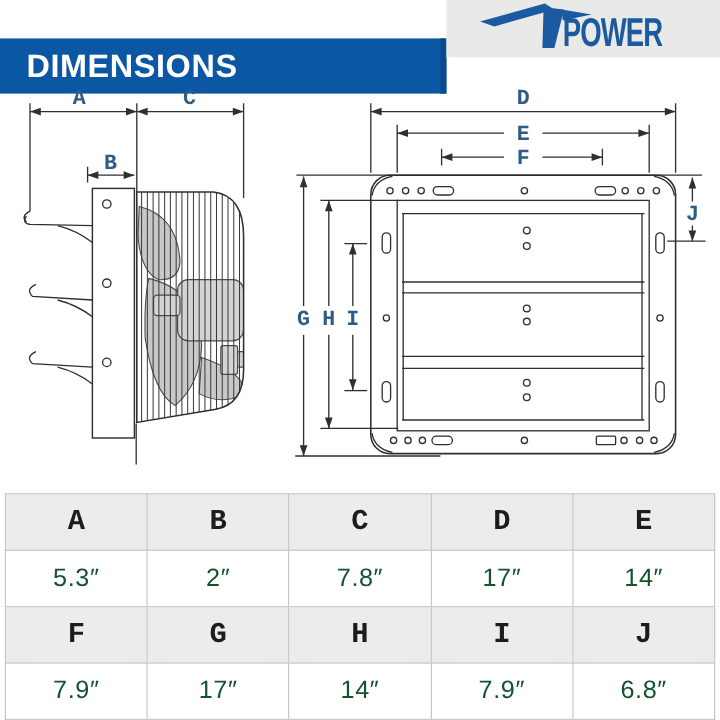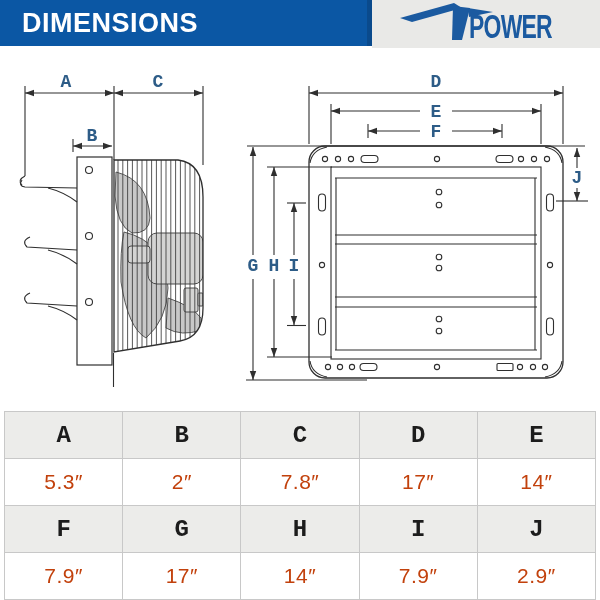--- a/index.html
+++ b/index.html
@@ -3,21 +3,21 @@
 <meta charset="utf-8">
 <style>
   html,body{margin:0;padding:0;}
   body{
     width:600px;height:600px;background:#ffffff;overflow:hidden;
     font-family:"Liberation Sans",sans-serif;
   }
   .header{display:flex;height:48px;width:600px;}
   .title-bar{
     width:368px;height:46px;background:#0b57a4;border-right:5px solid #0a4a8c;
-    display:flex;align-items:center;
+    display:flex;align-items:center;margin-top:32px;
   }
   .title-bar span{
     color:#ffffff;font-weight:bold;font-size:27px;letter-spacing:.5px;
     padding-left:22px;font-family:"Liberation Sans",sans-serif;
   }
   .logo-area{flex:1;height:48px;background:#e9e9e7;display:flex;align-items:center;justify-content:flex-start;}
   .drawings{width:600px;height:357px;}
   svg text.dimlabel{
     font-family:"Liberation Mono",monospace;font-weight:bold;font-size:18px;
     fill:#2d5c87;
@@ -28,21 +28,21 @@
   }
   table.dims td{
     border:1px solid #c8c8c8;text-align:center;height:44px;vertical-align:middle;
   }
   tr.hrow td{
     background:#ececea;
     font-family:"Liberation Mono",monospace;font-weight:bold;font-size:24px;color:#1c1c1c;
   }
   tr.vrow td{
     background:#ffffff;
-    font-family:"Liberation Sans",sans-serif;font-size:21px;color:#c2410c;letter-spacing:.5px;border-radius:23px;
+    font-family:"Liberation Sans",sans-serif;font-size:21px;color:#14532d;letter-spacing:.5px;border-radius:23px;
   }
 </style>
 </head>
 <body>
 
 <div class="header">
   <div class="title-bar">
     <span>DIMENSIONS</span>
   </div>
   <div class="logo-area">
@@ -278,17 +278,17 @@
       <td>G</td>
       <td>H</td>
       <td>I</td>
       <td>J</td>
     </tr>
     <tr class="vrow">
       <td>7.9″</td>
       <td>17″</td>
       <td>14″</td>
       <td>7.9″</td>
-      <td>2.9″</td>
+      <td>6.8″</td>
     </tr>
   </tbody>
     </table>
 </div>
 
 </body></html>

